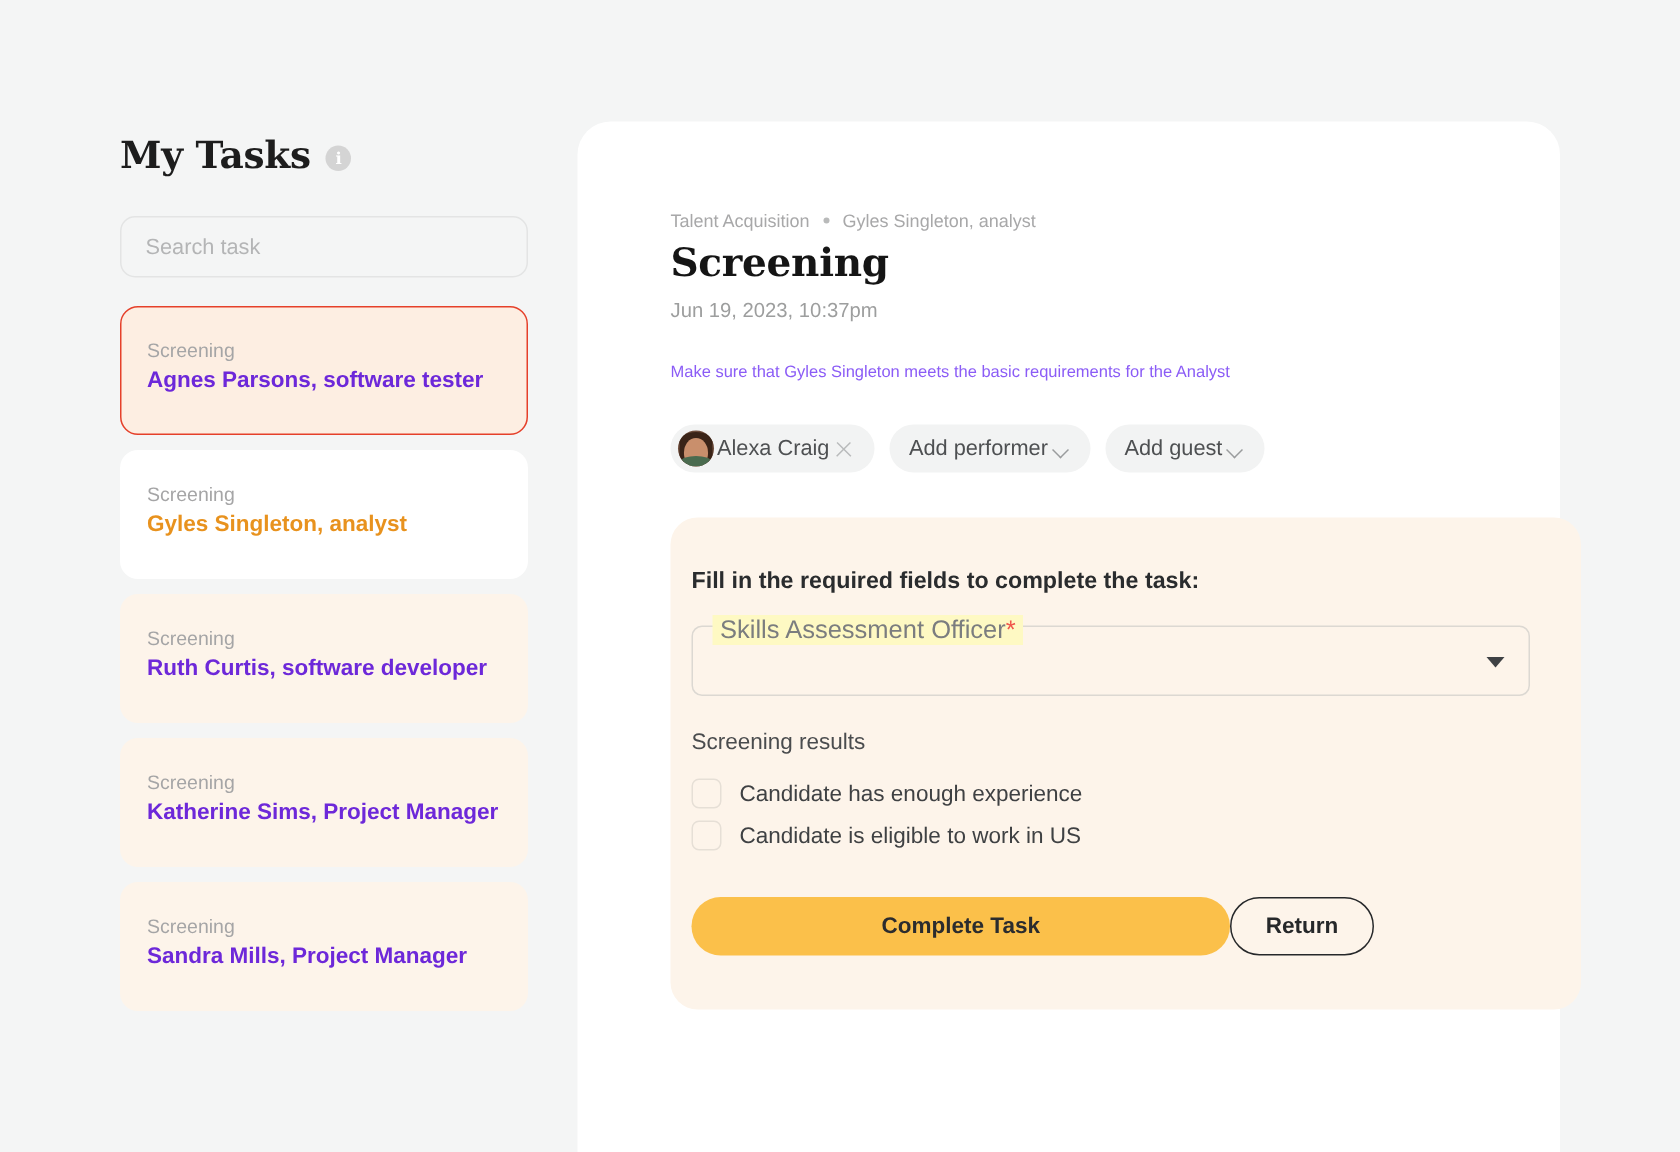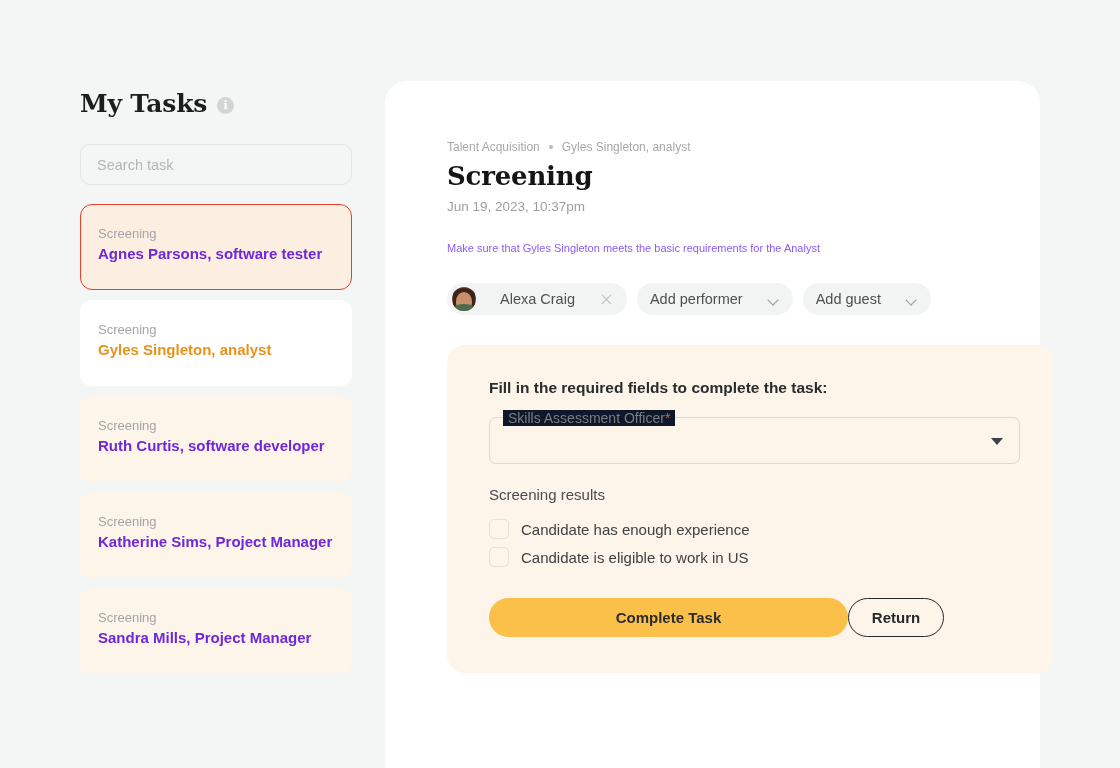--- a/index.html
+++ b/index.html
@@ -175,21 +175,21 @@
     gap: 10px;
     margin-bottom: 30px;
   }
 
   .chip {
     height: 32px;
     border-radius: 16px;
     background: #f2f3f3;
     display: flex;
     align-items: center;
-    gap: 24px;
+    gap: 2px;
     padding: 0 13px 0 13px;
     font-size: 14.5px;
     color: #4e5052;
     cursor: pointer;
     white-space: nowrap;
   }
   .chip.has-avatar { padding-left: 5px; }
 
   .chip-avatar {
     width: 24px;
@@ -265,21 +265,21 @@
     border-right: 1.6px solid #9a9c9d;
     border-bottom: 1.6px solid #9a9c9d;
     transform: rotate(45deg);
   }
 
   
   .form-card {
     width: 607px;
     background: #fdf4ea;
     border-radius: 18px;
-    padding: 34px 34px 36px 42px;
+    padding: 34px 34px 36px 14px;
   }
 
   .form-heading {
     font-size: 15.5px;
     font-weight: 700;
     color: #2a2c2e;
     margin-bottom: 20px;
   }
 
   
@@ -288,23 +288,23 @@
     height: 47px;
     border: 1px solid #dcd8d2;
     border-radius: 7px;
     margin-bottom: 22px;
     cursor: pointer;
   }
   .field-legend {
     position: absolute;
     top: -8px;
     left: 13px;
-    background: #0f172a;
+    background: #fef9c3;
     padding: 0 5px;
-    font-size: 14px;
+    font-size: 17px;
     color: #7b7d7f;
     white-space: nowrap;
   }
   .req-star { color: #f0564a; }
 
   .field-arrow {
     position: absolute;
     right: 16px;
     top: 50%;
     margin-top: -3px;

